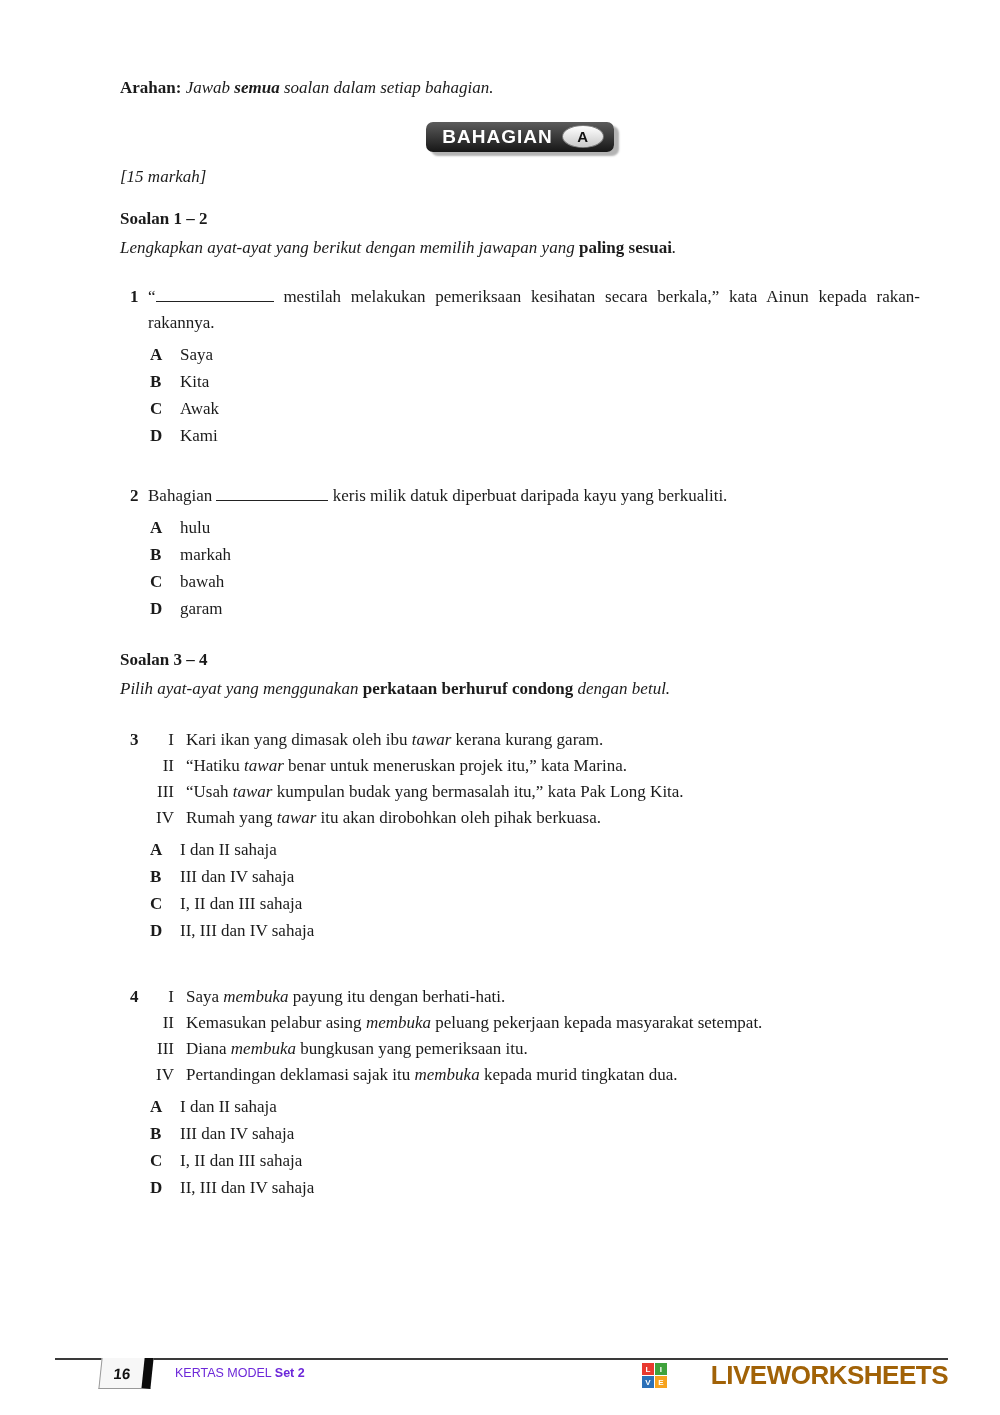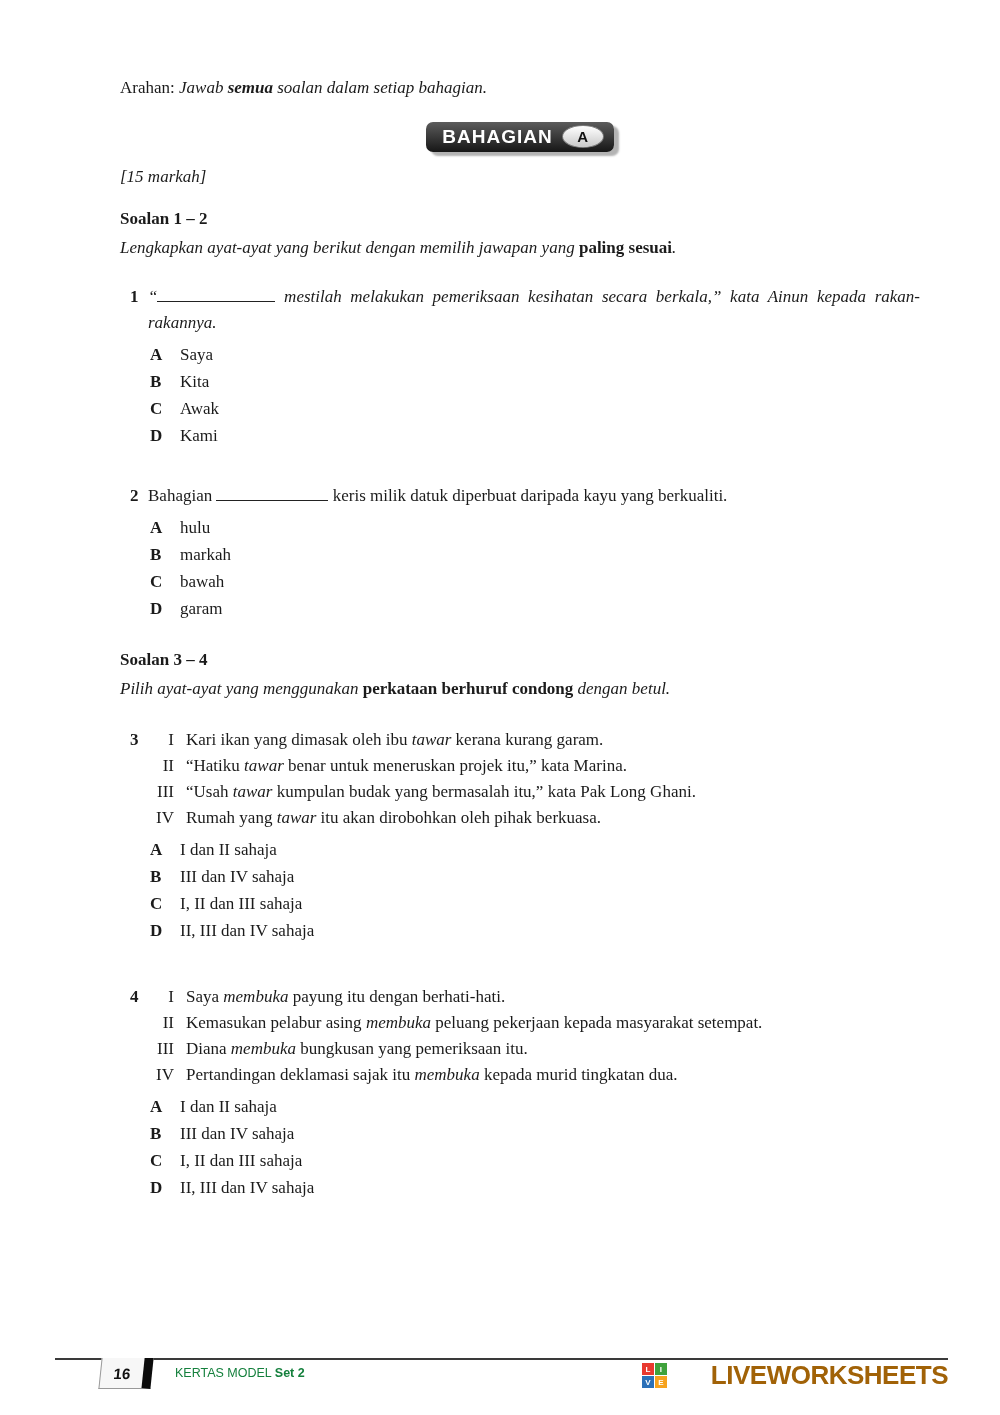--- a/index.html
+++ b/index.html
@@ -8,21 +8,21 @@
     width:1000px;height:1415px;
     background:#ffffff;
     font-family:"Liberation Serif",serif;
     color:#1b1b1b;
     overflow:hidden;
   }
   .content{padding:78px 80px 0 120px;}
 
   
   .arahan{font-size:17px;}
-  .arahan .lbl{font-weight:normal;text-align:center;}
+  .arahan .lbl{font-weight:bold;text-align:center;}
   .arahan .it{font-style:italic;}
   .arahan .bd{font-weight:bold;font-style:italic;}
 
   
   .badge-wrap{display:flex;justify-content:center;margin-top:24px;}
   .badge{
     display:inline-flex;align-items:center;
     background:linear-gradient(#5c5c5c,#161616);
     border-radius:7px;
     padding:3px 10px 4px 16px;
@@ -47,21 +47,21 @@
   .instruction .bd{font-weight:bold;font-style:normal;}
 
   
   .question{display:flex;margin-top:26px;font-size:17px;line-height:26px;}
   .q2{margin-top:34px;}
   .q3{margin-top:28px;}
   .q4{margin-top:40px;}
   .qnum{flex:none;width:28px;padding-left:10px;box-sizing:border-box;font-weight:bold;}
   .qbody{flex:1;min-width:0;}
   .qtext{margin:0;}
-  .justify{text-align:justify;font-style:italic;}
+  .justify{text-align:justify;}
   .blank{
     display:inline-block;vertical-align:baseline;
     border-bottom:1.3px solid #222;
     height:14px;
   }
   .blank-q1{width:118px;}
   .blank-q2{width:112px;}
 
   .options{margin-top:5px;}
   .opt{display:flex;line-height:27px;}
@@ -81,21 +81,21 @@
     width:42px;height:30px;
     background:#f7f7f7;
     border-left:1px solid #999;border-bottom:1px solid #999;
     border-right:9px solid #0c0c0c;
     transform:skewX(-6deg);
     display:flex;align-items:center;justify-content:center;
     font-family:"Liberation Sans",sans-serif;font-weight:bold;font-size:15px;color:#111;
   }
   .kertas{
     position:absolute;left:120px;top:8px;
-    font-family:"Liberation Sans",sans-serif;font-size:12.5px;color:#15803d;
+    font-family:"Liberation Sans",sans-serif;font-size:12.5px;color:#6d28d9;
   }
   .kertas .bd{font-weight:bold;}
   .logo{
     position:absolute;right:0;top:2px;
     display:flex;align-items:center;gap:4px;
     text-decoration:none;
   }
   .logo-squares{
     display:grid;grid-template-columns:12px 12px;grid-auto-rows:12px;gap:1px;
   }
@@ -195,21 +195,21 @@
         <div class="stmt">
           <span class="roman">I</span>
           <span class="stmt-text"><span>Kari ikan yang dimasak oleh ibu </span><span class="it">tawar</span><span> kerana kurang garam.</span></span>
         </div>
         <div class="stmt">
           <span class="roman">II</span>
           <span class="stmt-text"><span>“Hatiku </span><span class="it">tawar</span><span> benar untuk meneruskan projek itu,” kata Marina.</span></span>
         </div>
         <div class="stmt">
           <span class="roman">III</span>
-          <span class="stmt-text"><span>“Usah </span><span class="it">tawar</span><span> kumpulan budak yang bermasalah itu,” kata Pak Long Ghani.</span></span>
+          <span class="stmt-text"><span>“Usah </span><span class="it">tawar</span><span> kumpulan budak yang bermasalah itu,” kata Pak Long Kita.</span></span>
         </div>
         <div class="stmt">
           <span class="roman">IV</span>
           <span class="stmt-text"><span>Rumah yang </span><span class="it">tawar</span><span> itu akan dirobohkan oleh pihak berkuasa.</span></span>
         </div>
         <div class="options">
           <div class="opt">
             <span class="opt-letter">A</span>
             <span class="opt-text">I dan II sahaja</span>
           </div>

